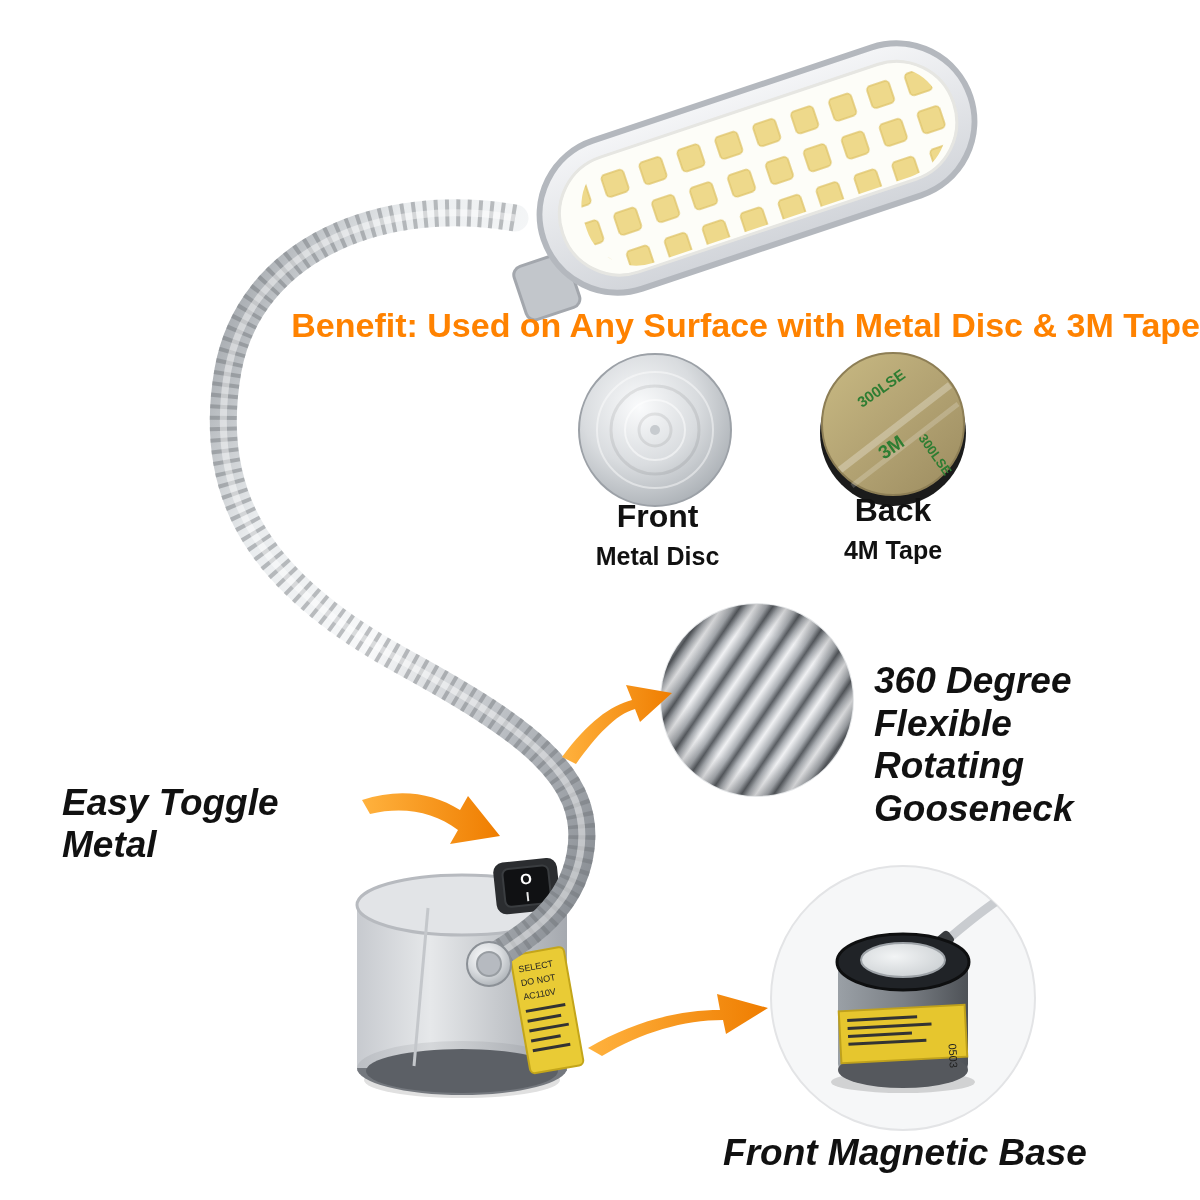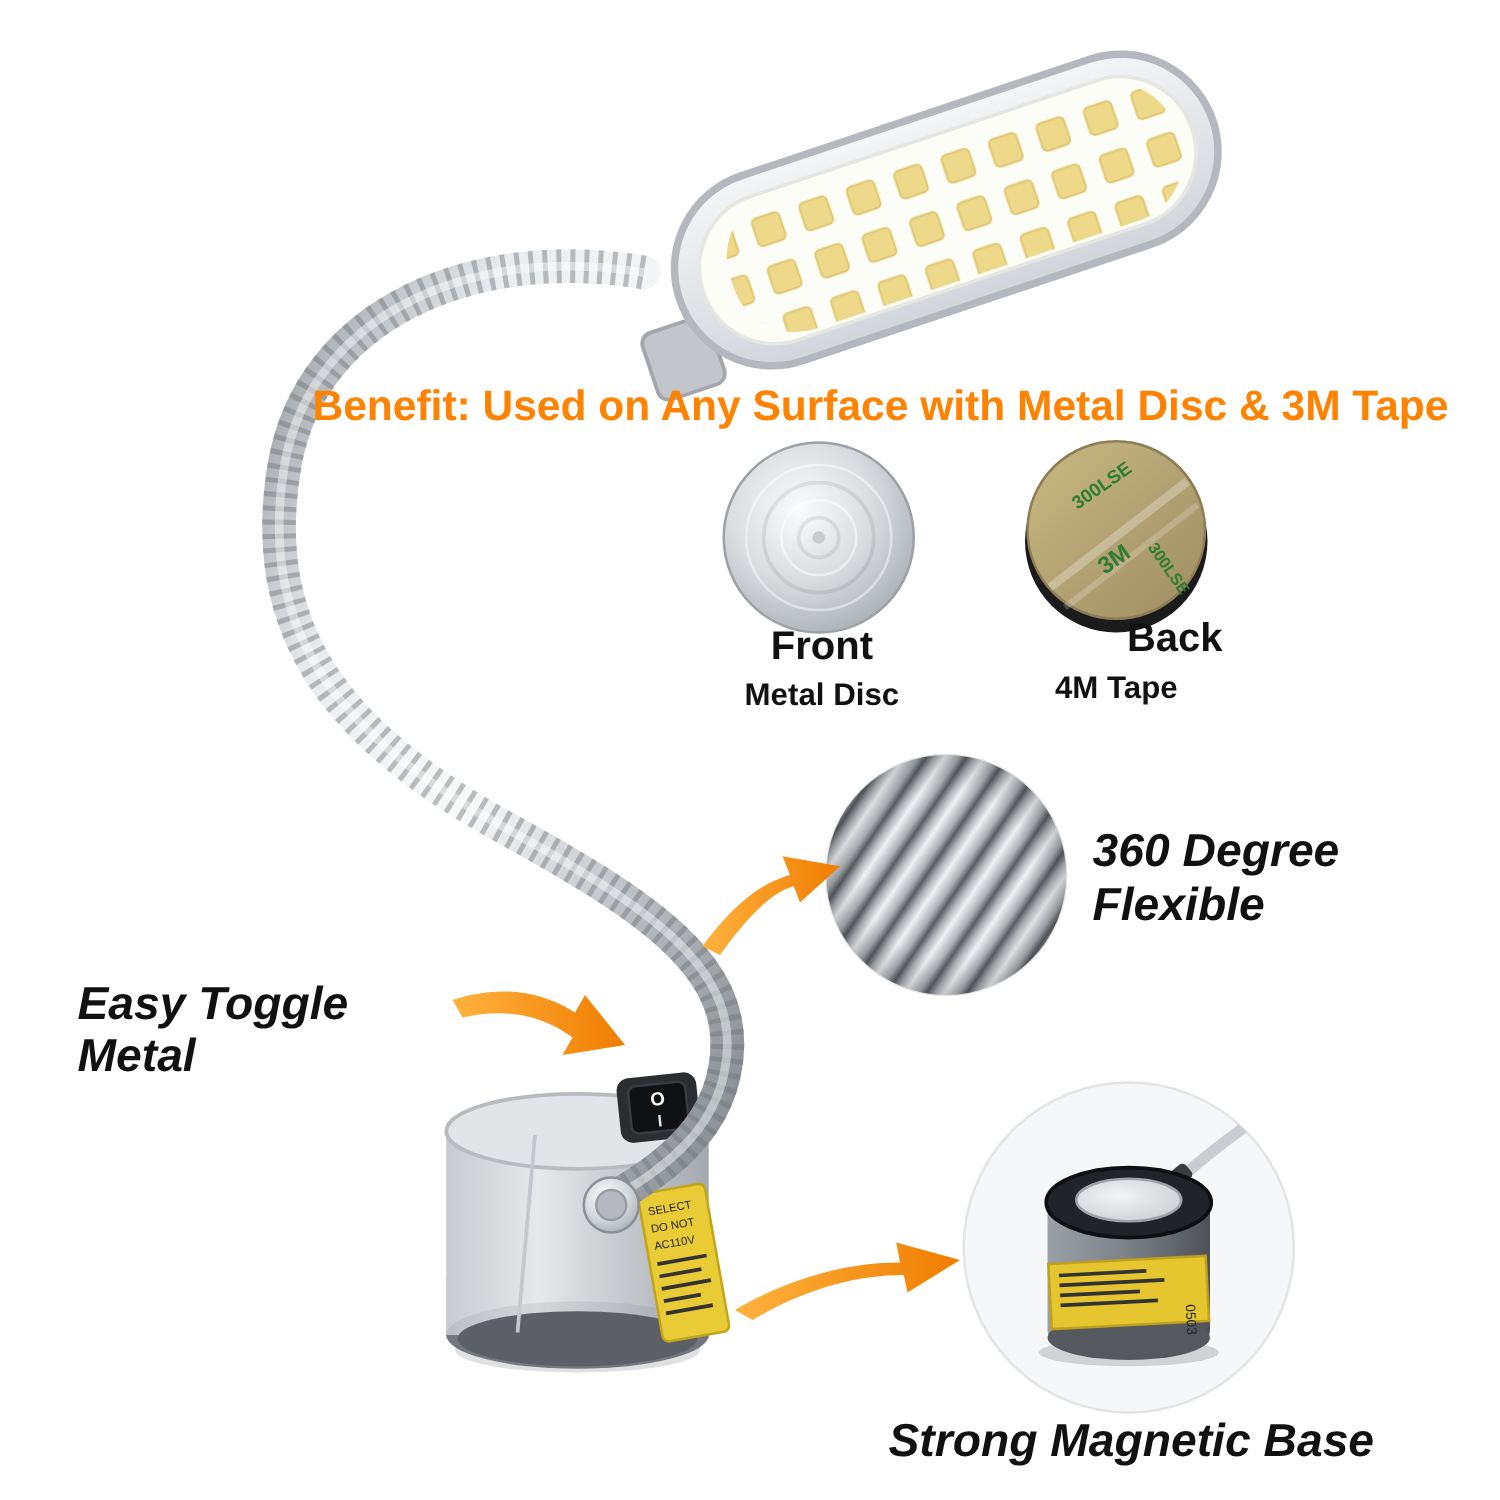--- a/index.html
+++ b/index.html
@@ -3,28 +3,28 @@
 <meta charset="utf-8">
 <style>
   html,body{margin:0;padding:0;background:#ffffff;}
   .canvas{
     position:relative;width:1200px;height:1200px;background:#ffffff;overflow:hidden;
     font-family:"Liberation Sans", sans-serif;
   }
   .canvas svg{position:absolute;left:0;top:0;}
   .txt{position:absolute;color:#111;}
   .headline{
-    left:250px;top:306px;width:950px;text-align:left;
+    left:250px;top:306px;width:950px;text-align:right;
     font-size:34px;font-weight:bold;color:#ff8200;letter-spacing:0;
   }
   .disc-title{font-size:32px;font-weight:bold;text-align:center;}
   .disc-sub{font-size:25px;font-weight:bold;text-align:center;}
   .front-title{left:575px;top:498px;width:165px;}
   .front-sub{left:555px;top:542px;width:205px;}
-  .back-title{left:808px;top:492px;width:170px;text-align:right;}
+  .back-title{left:808px;top:492px;width:170px;}
   .back-sub{left:803px;top:536px;width:180px;}
   .callout{font-size:37px;font-weight:bold;font-style:italic;}
   .gooseneck-callout{left:874px;top:660px;width:320px;line-height:1.15;}
   .toggle-callout{left:62px;top:782px;width:320px;}
   .magnet-callout{left:710px;top:1132px;width:390px;text-align:center;}
 </style>
 </head>
 <body>
 
 <div class="canvas">
@@ -197,18 +197,19 @@
   <div class="txt headline">Benefit: Used on Any Surface with Metal Disc &amp; 3M Tape</div>
 
   <div class="txt disc-sub front-sub">Metal Disc</div>
   <div class="txt disc-title front-title">Front</div>
 
   <div class="txt disc-title back-title">Back</div>
   <div class="txt disc-sub back-sub">4M Tape</div>
 
   <div class="txt callout gooseneck-callout">
     <div>360 Degree Flexible</div>
+    <div>Rotating Gooseneck</div>
   </div>
 
   <div class="txt callout toggle-callout">Easy Toggle Metal</div>
 
-  <div class="txt callout magnet-callout">Strong Magnetic Base</div>
+  <div class="txt callout magnet-callout">Front Magnetic Base</div>
 </div>
 
 </body></html>

